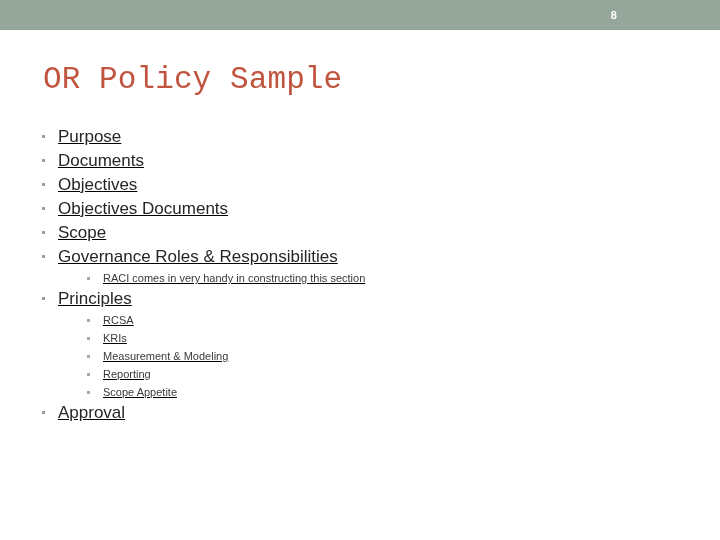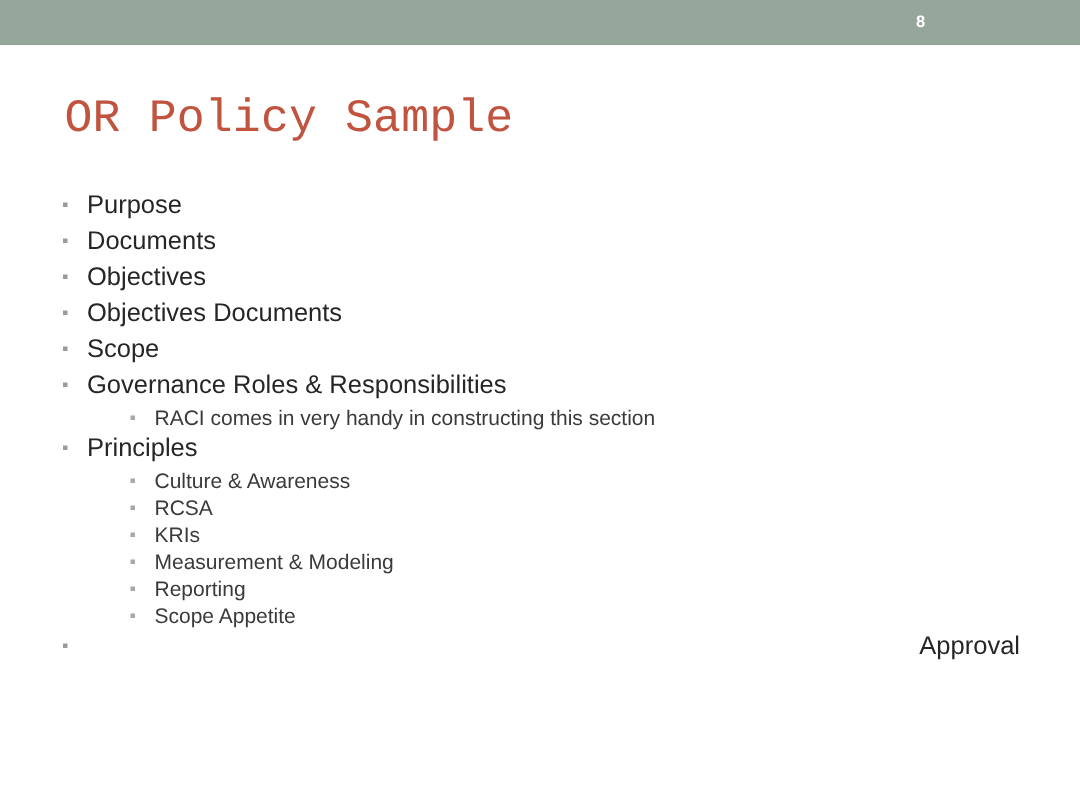--- a/index.html
+++ b/index.html
@@ -67,20 +67,21 @@
     position: absolute;
     left: 40px;
     top: 125px;
     width: 640px;
   }
 
   ul.lvl1, ul.lvl2 {
     list-style: none;
     margin: 0;
     padding: 0;
+    text-decoration: underline;
   }
 
   li.lvl1 {
     position: relative;
     padding-left: 18px;
     color: #262626;
     font-size: 17px;
     line-height: 24px;
     font-family: "Liberation Sans", sans-serif;
   }
@@ -90,21 +91,21 @@
     top: 10px;
     width: 3px;
     height: 3px;
     background: #9b9b9b;
   }
 
   li.lvl2 {
     position: relative;
     padding-left: 18px;
     color: #3a3a3a;
-    font-size: 14px;
+    font-size: 11px;
     line-height: 18px;
     font-family: "Liberation Sans", sans-serif;
   }
   li.lvl2 > .bullet {
     position: absolute;
     left: 2px;
     top: 8px;
     width: 3px;
     height: 3px;
     background: #a8a8a8;
@@ -119,21 +120,20 @@
     margin-top: 8px;
   }
   .sub-block {
     margin-top: 1px;
   }
   .sub-block-principles {
     margin-top: 3px;
   }
   .approval-item {
     margin-top: 8px;
-    text-align: right;
   }
 </style>
 </head>
 <body>
 
 <div class="slide">
 
   <div class="header-bar"></div>
   <div class="page-number">8</div>
 
@@ -185,21 +185,20 @@
       <li class="lvl1">
         <span class="bullet"></span>
         <span>Principles</span>
       </li>
     </ul>
 
     <ul class="lvl2 sub-block-principles">
 
       <li class="lvl2">
         <span class="bullet"></span>
-        <span>Culture &amp; Awareness</span>
       </li>
 
 
       <li class="lvl2">
         <span class="bullet"></span>
         <span>RCSA</span>
       </li>
 
 
       <li class="lvl2">

